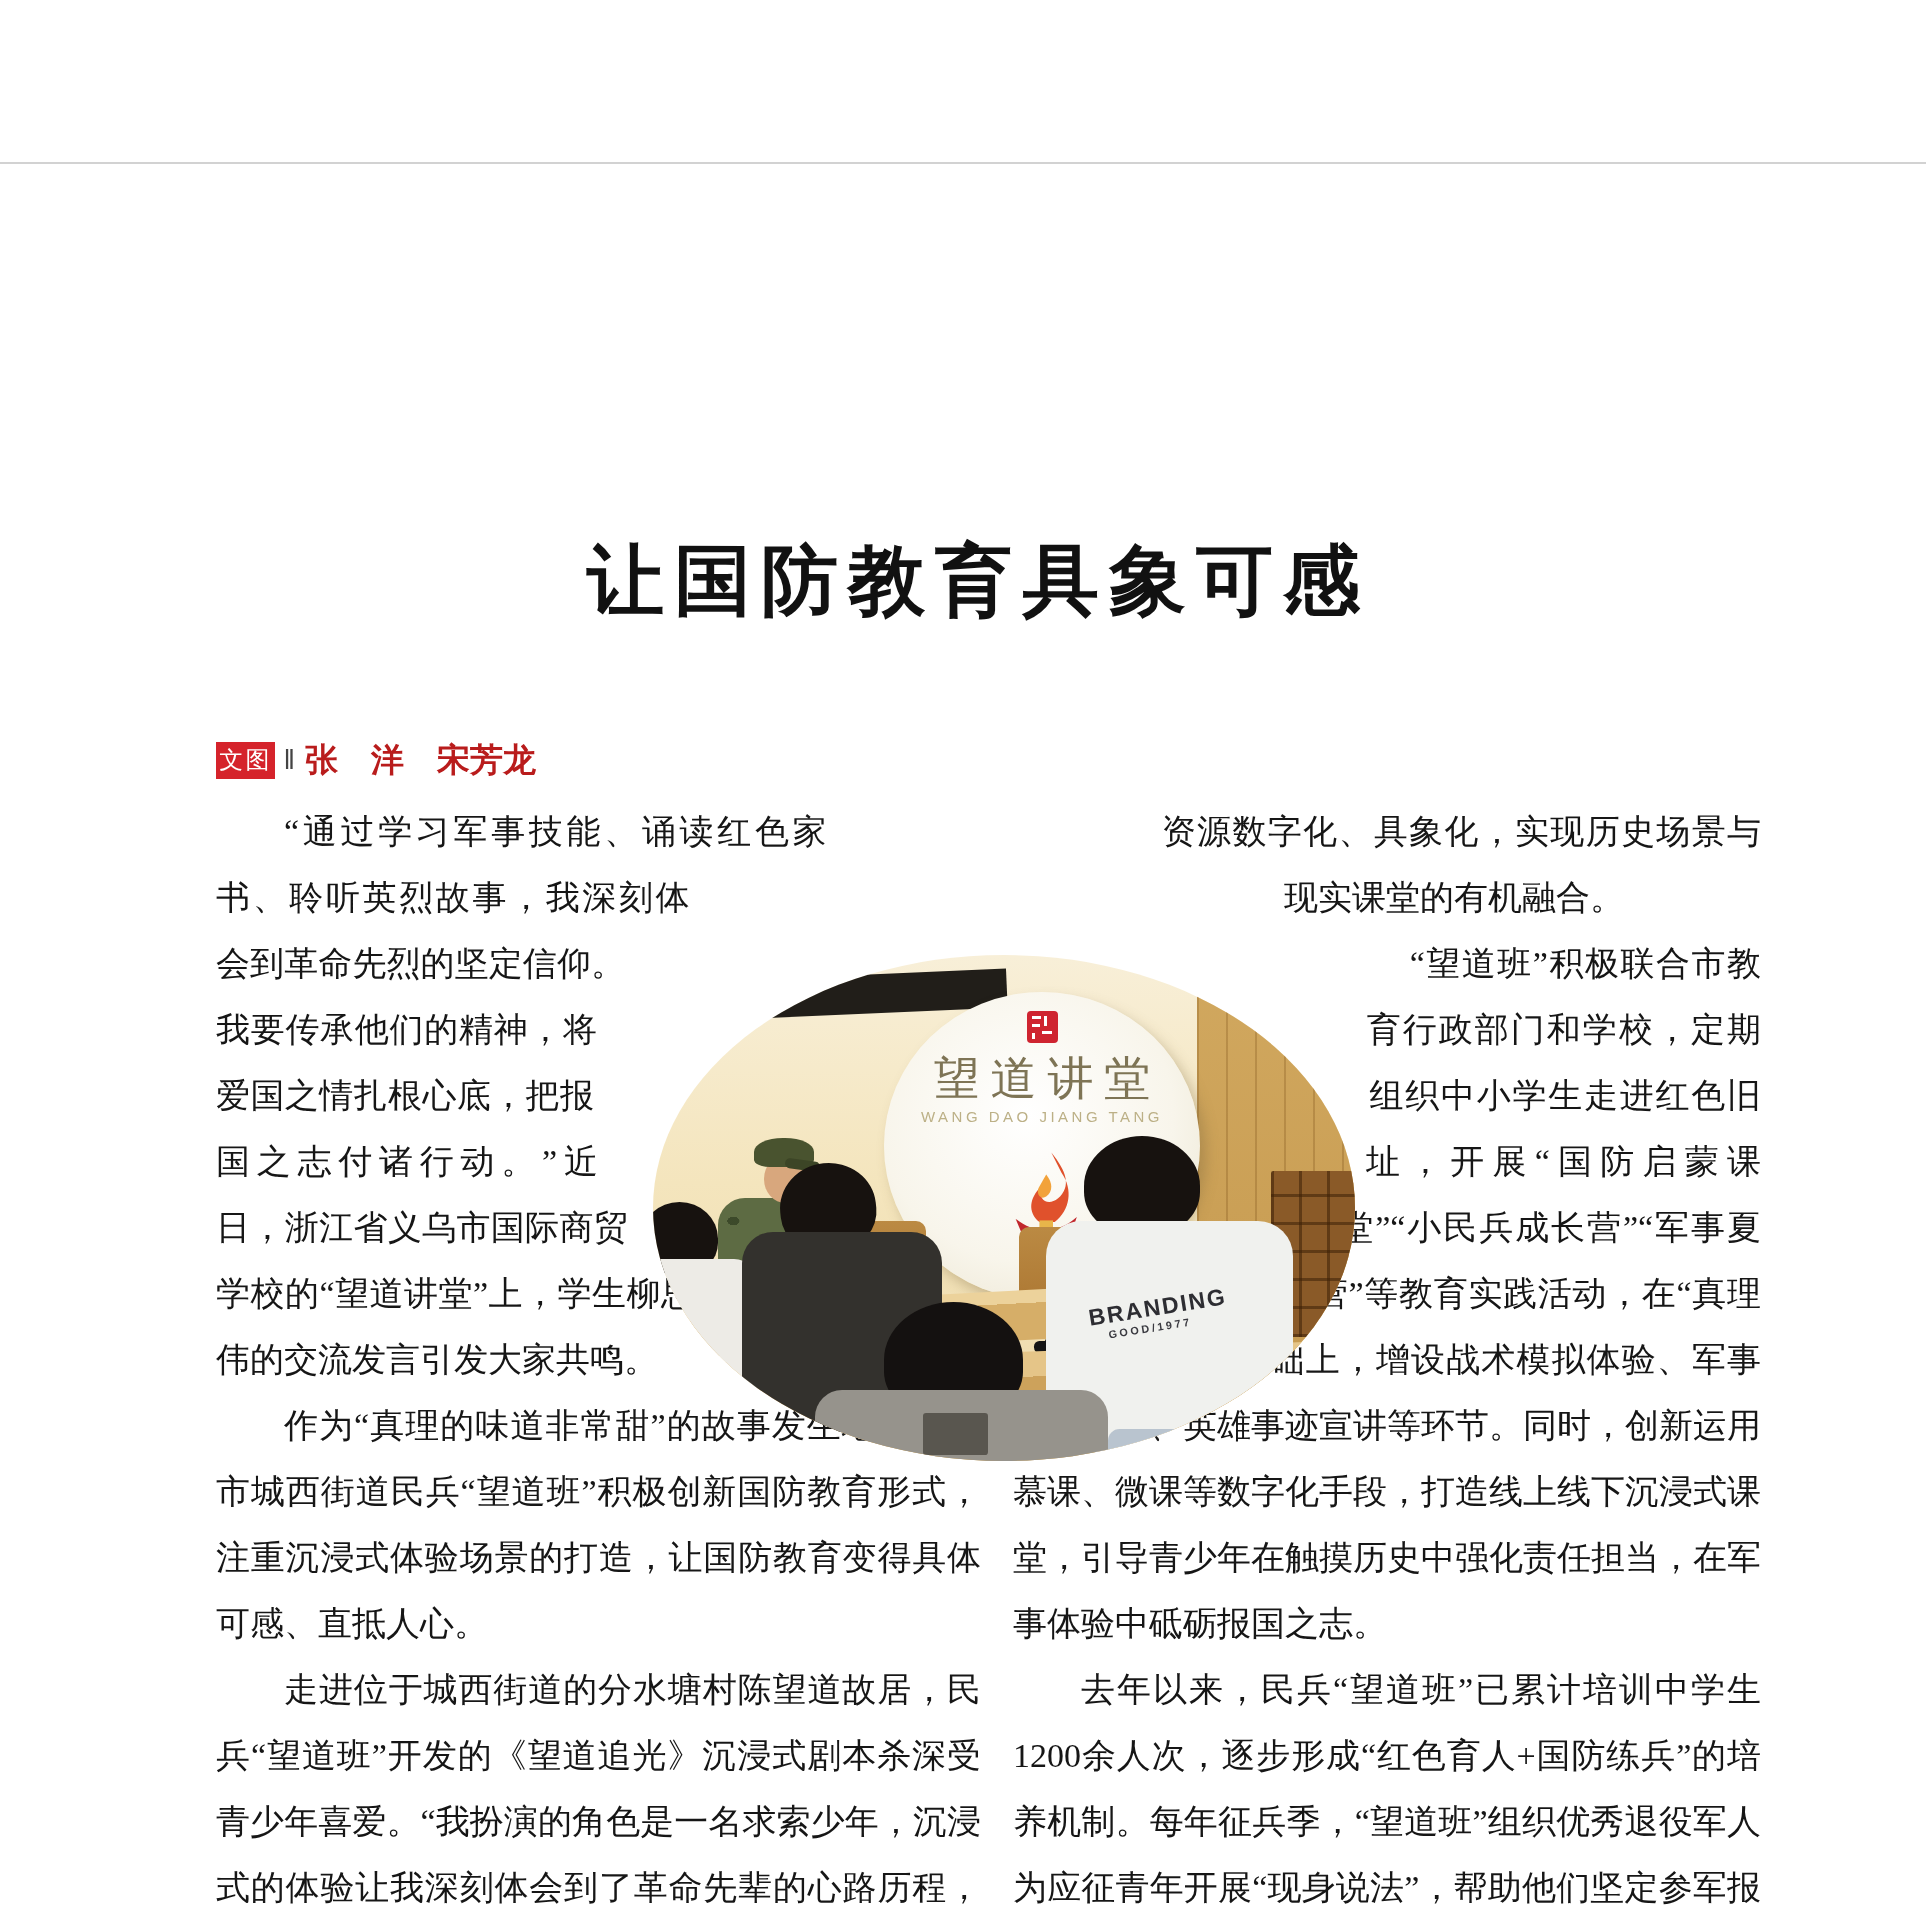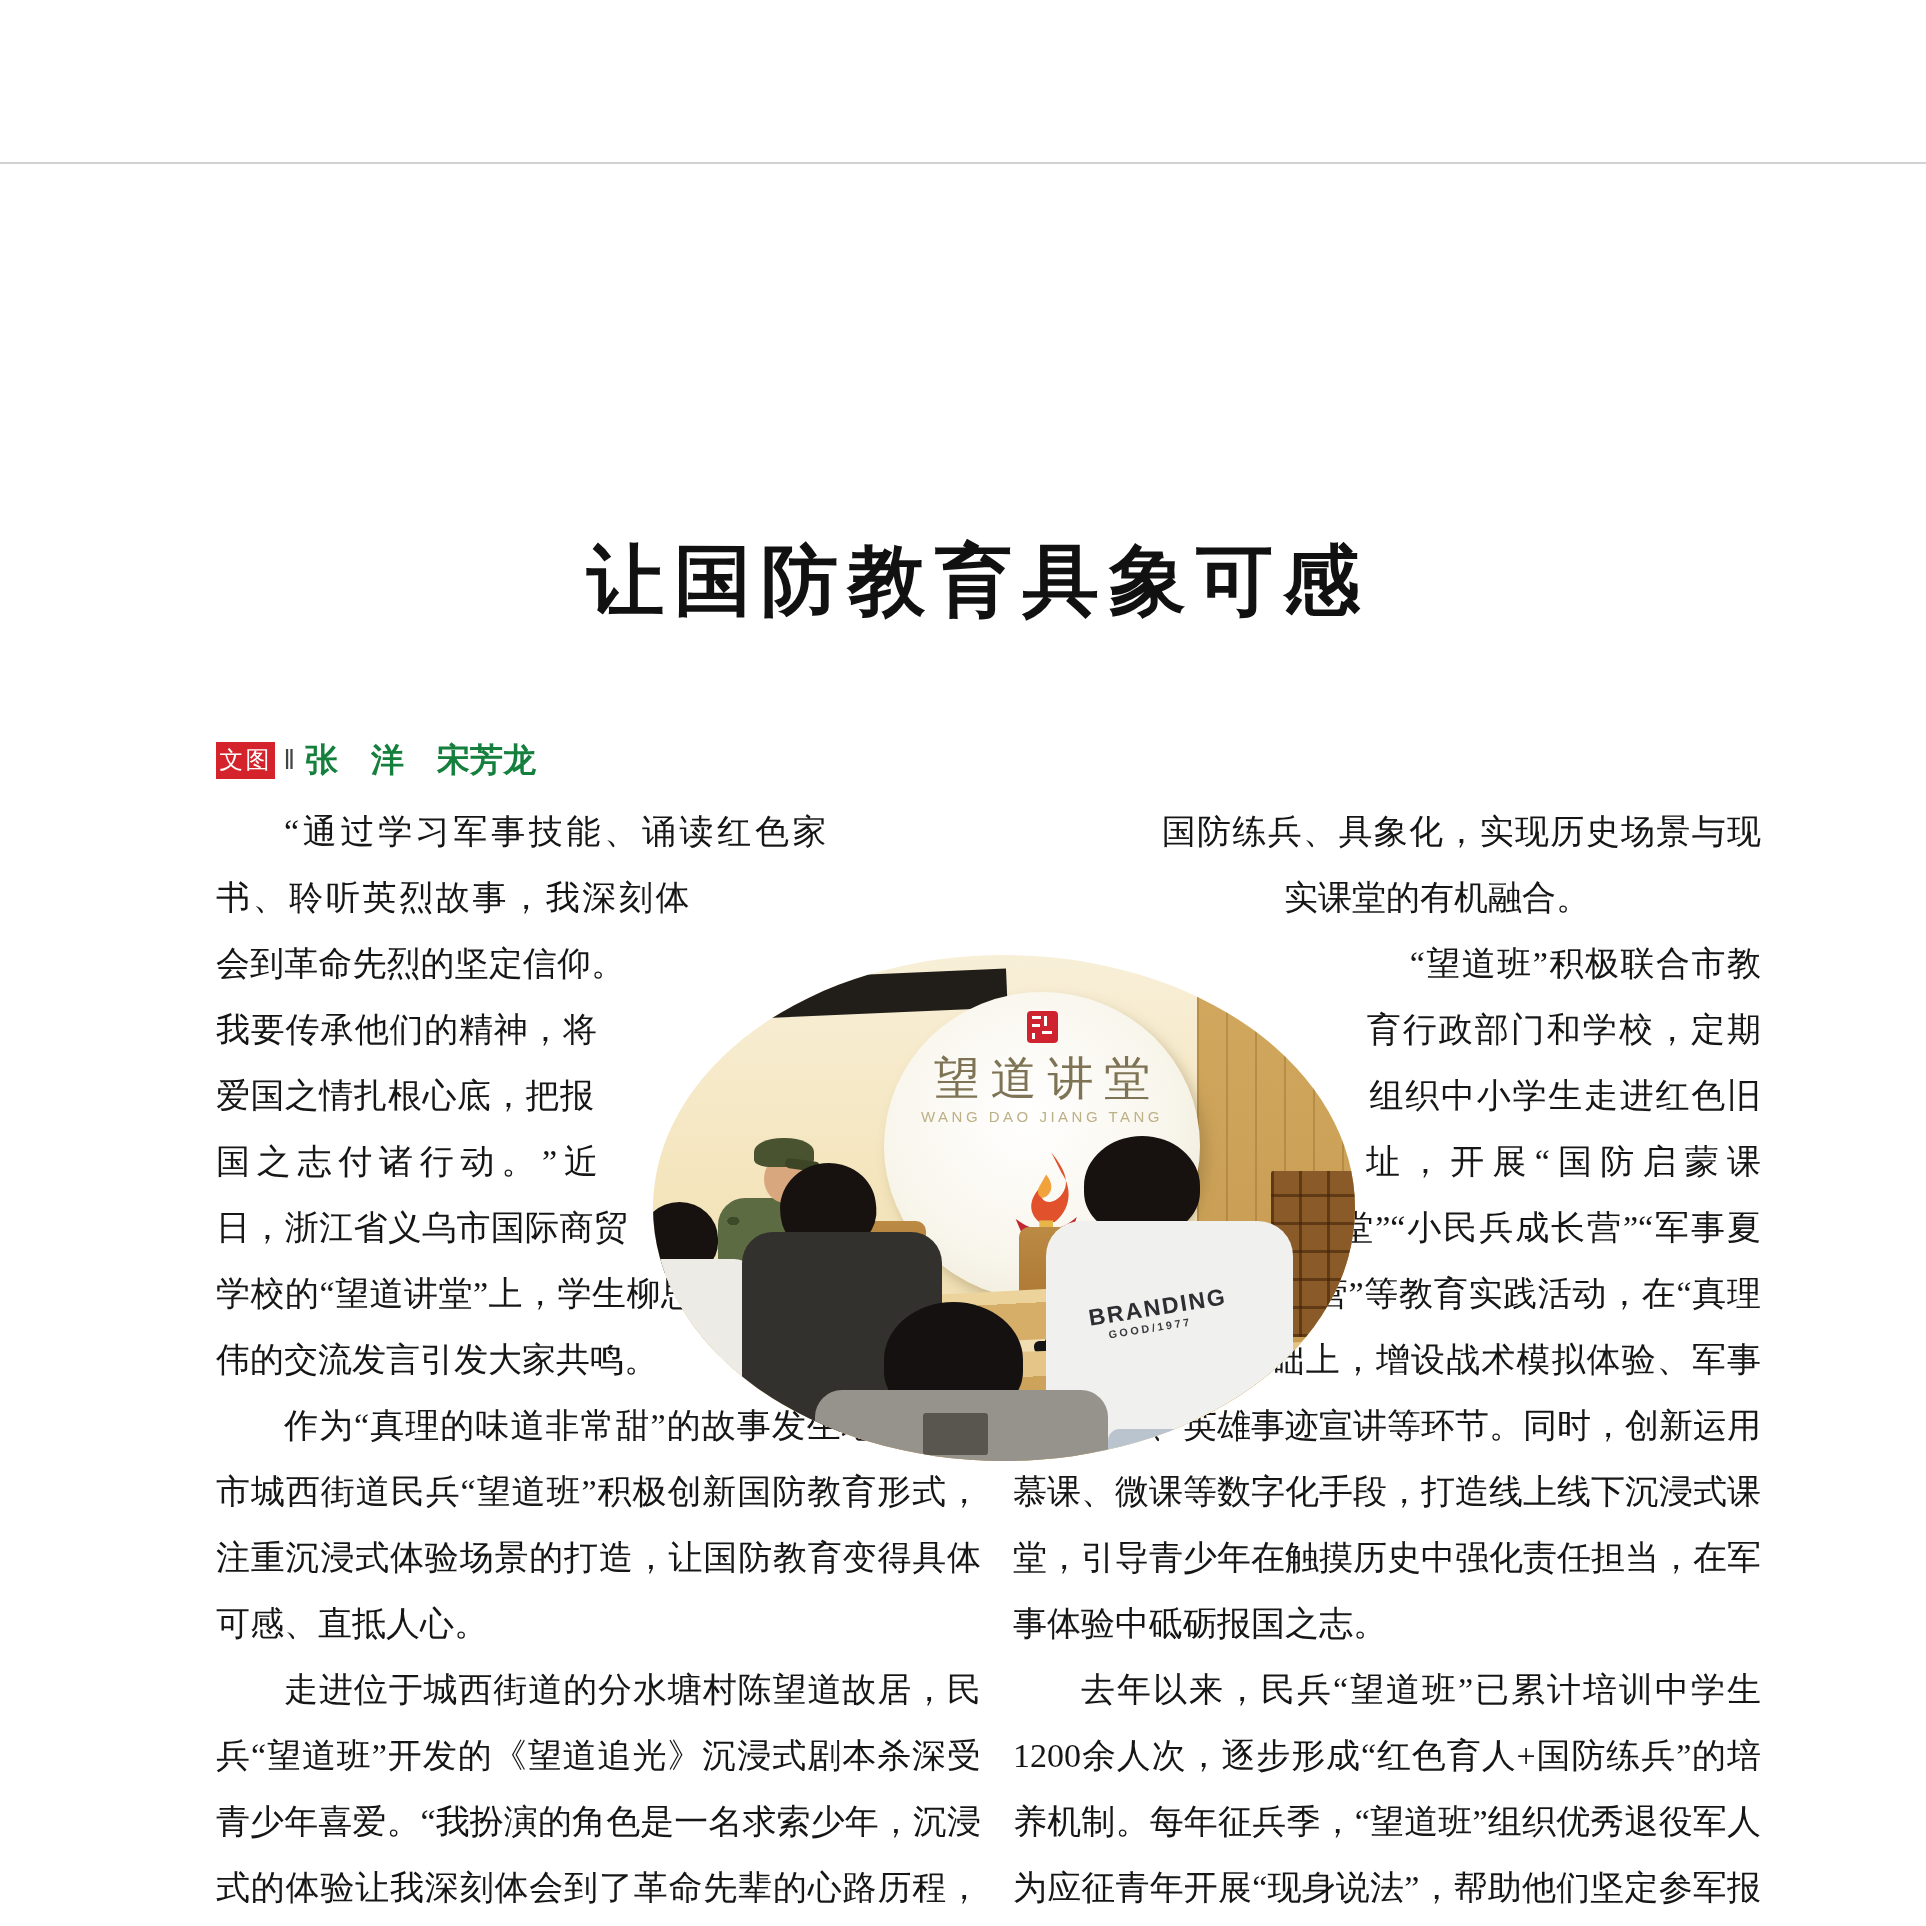--- a/index.html
+++ b/index.html
@@ -14,21 +14,21 @@
   .title{position:absolute;left:0;top:530px;width:1957px;margin:0;text-align:center;
          font-family:"Liberation Sans","DejaVu Sans",sans-serif;font-weight:900;
          font-size:77px;letter-spacing:10px;color:#111111;}
 
   .byline{position:absolute;left:216px;top:739px;height:42px;display:flex;align-items:center;}
   .byline-tag{display:flex;align-items:center;justify-content:center;width:59px;height:37px;
               background:#d5232b;color:#ffffff;font-family:"Liberation Sans","DejaVu Sans",sans-serif;
               font-size:24px;letter-spacing:2.3px;}
   .byline-divider{font-size:28px;color:#444;margin:0 10px 0 8.5px;font-family:"Liberation Sans",sans-serif;}
   .byline-authors{font-family:"Liberation Sans","DejaVu Sans",sans-serif;font-weight:700;
-                  font-size:33px;color:#15803d;}
+                  font-size:33px;color:#b91c1c;}
 
   .col{position:absolute;top:799px;font-size:34px;line-height:66px;text-align:justify;color:#161616;}
   .col p{margin:0;text-indent:68px;}
   .col p.no-indent{text-indent:0;}
   .col-left{left:216px;width:765px;height:1676px;}
   .col-right{left:1013px;width:748px;height:1676px;}
   .runaround{pointer-events:none;}
   .runaround-left{float:right;width:393px;height:559px;margin-top:116px;
                   shape-outside:ellipse(410px 254px at 416px 295px);}
   .runaround-right{float:left;width:416px;height:559px;margin-top:116px;
@@ -121,21 +121,21 @@
   <div class="col col-left">
     <div class="runaround runaround-left"></div>
     <p>“通过学习军事技能、诵读红色家书、聆听英烈故事，我深刻体会到革命先烈的坚定信仰。我要传承他们的精神，将爱国之情扎根心底，把报国之志付诸行动。”近日，浙江省义乌市国际商贸学校的“望道讲堂”上，学生柳思伟的交流发言引发大家共鸣。</p>
     <p>作为“真理的味道非常甜”的故事发生地，义乌市城西街道民兵“望道班”积极创新国防教育形式，注重沉浸式体验场景的打造，让国防教育变得具体可感、直抵人心。</p>
     <p>走进位于城西街道的分水塘村陈望道故居，民兵“望道班”开发的《望道追光》沉浸式剧本杀深受青少年喜爱。“我扮演的角色是一名求索少年，沉浸式的体验让我深刻体会到了革命先辈的心路历程，也更懂得如今的幸福生活来之不易。在互动中，我仿佛也成了那段岁月的一部分。”走出故居，义乌市北苑小学五年级学生方语墨意犹未尽。</p>
 
   </div>
 
   <div class="col col-right">
     <div class="runaround runaround-right"></div>
-    <p class="no-indent">国防练兵、具象化，实现历史场景与现实课堂的有机融合。</p>
+    <p class="no-indent">资源数字化、具象化，实现历史场景与现实课堂的有机融合。</p>
     <p>“望道班”积极联合市教育行政部门和学校，定期组织中小学生走进红色旧址，开展“国防启蒙课堂”“小民兵成长营”“军事夏令营”等教育实践活动，在“真理讲堂”基础上，增设战术模拟体验、军事基础训练、英雄事迹宣讲等环节。同时，创新运用慕课、微课等数字化手段，打造线上线下沉浸式课堂，引导青少年在触摸历史中强化责任担当，在军事体验中砥砺报国之志。</p>
     <p>去年以来，民兵“望道班”已累计培训中学生1200余人次，逐步形成“红色育人+国防练兵”的培养机制。每年征兵季，“望道班”组织优秀退役军人为应征青年开展“现身说法”，帮助他们坚定参军报国信念。</p>
 
   </div>
 
   <div class="photo">
     <div class="dark-band"></div>
     <div class="wood-right"></div>
     <div class="lattice"></div>
 

